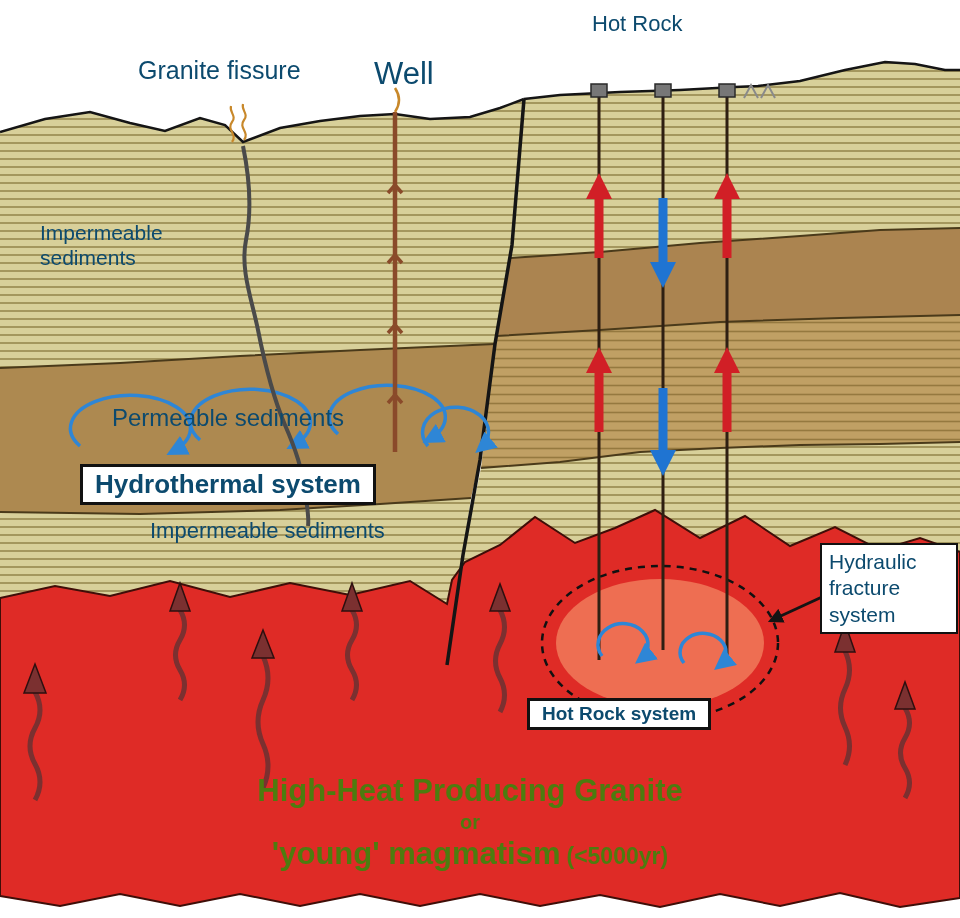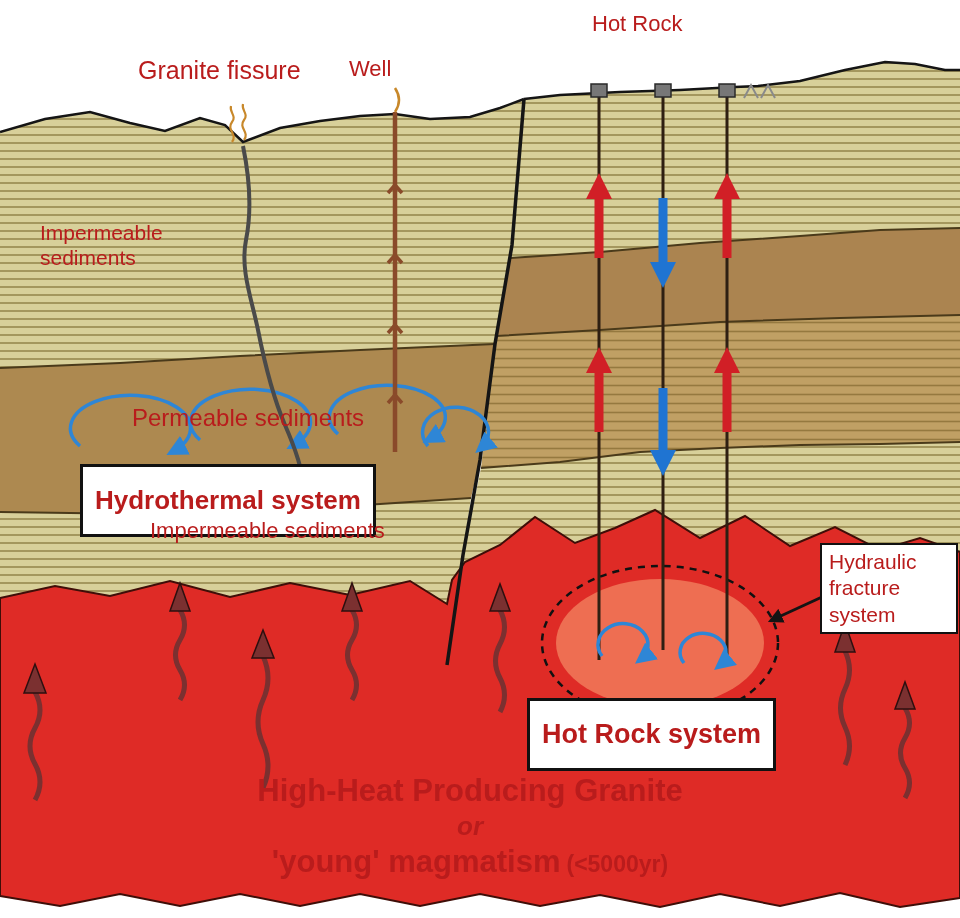--- a/index.html
+++ b/index.html
@@ -1,26 +1,26 @@
 <!DOCTYPE html>
 <html><head>
 <meta charset="utf-8">
 <style>
   html,body{margin:0;padding:0;background:#fff;}
   #stage{position:relative;width:960px;height:918px;overflow:hidden;background:#fff;
          font-family:"Liberation Sans","DejaVu Sans",sans-serif;}
   #stage svg{position:absolute;left:0;top:0;}
-  .lbl{position:absolute;color:#b91c1c;white-space:nowrap;}
+  .lbl{position:absolute;color:#0c4a6e;white-space:nowrap;}
   .wrap{white-space:normal;}
-  .boxed{background:#fff;border:3px solid #111;padding:18px 12px;font-weight:bold;}
+  .boxed{background:#fff;border:3px solid #111;padding:2px 12px;font-weight:bold;}
   .boxed-thin{background:#fff;border:2.5px solid #111;padding:4px 7px;text-align:left;line-height:1.25;}
   .granite-text{position:absolute;left:110px;top:773px;width:720px;text-align:center;
-                color:#b91c1c;font-weight:bold;}
+                color:#4d7c0f;font-weight:bold;}
   .granite-line1{font-size:31px;}
-  .granite-line2{font-size:26px;margin-top:2px;font-style:italic;}
+  .granite-line2{font-size:20px;margin-top:2px;}
   .granite-line3{font-size:31px;margin-top:2px;text-align:center;}
   .granite-paren{font-size:23px;margin-left:6px;}
   
   .stroke-dark{stroke:#151515;fill:none;}
   .layer-edge{stroke:#4a3a1a;stroke-width:2;fill:none;}
   .arrow-red-shaft{stroke:#d11f26;stroke-width:9;}
   .arrow-red-head{fill:#d11f26;}
   .arrow-blue-shaft{stroke:#1f74d2;stroke-width:9;}
   .arrow-blue-head{fill:#1f74d2;}
   .circ{stroke:#2e86d6;stroke-width:3.5;fill:none;}
@@ -152,37 +152,37 @@
     <path d="M388,193 L395,185 L402,193" stroke="#8a4a2a" stroke-width="3.5" fill="none"></path>
     <path d="M388,263 L395,255 L402,263" stroke="#8a4a2a" stroke-width="3.5" fill="none"></path>
     <path d="M388,333 L395,325 L402,333" stroke="#8a4a2a" stroke-width="3.5" fill="none"></path>
     <path d="M388,403 L395,395 L402,403" stroke="#8a4a2a" stroke-width="3.5" fill="none"></path>
   </g>
 
   <line x1="822" y1="597" x2="772" y2="620" stroke="#141414" stroke-width="3" marker-end="url(#mBlack)"></line>
 </svg>
 
 <div class="lbl" style="left:138px;top:56px;font-size:25px;">Granite fissure</div>
-<div class="lbl" style="left:349px;top:56px;font-size:22px;">Well</div>
+<div class="lbl" style="left:374px;top:56px;font-size:31px;">Well</div>
 
 <div class="lbl" style="left:592px;top:10px;font-size:22px;line-height:1.25;">
   <div>Hot Rock</div>
 </div>
 
 <div class="lbl wrap" style="left:40px;top:220px;width:150px;font-size:21px;line-height:1.2;">Impermeable sediments</div>
 
-<div class="lbl" style="left:112px;top:404px;font-size:24px;margin-left:20px;">Permeable sediments</div>
+<div class="lbl" style="left:112px;top:404px;font-size:24px;">Permeable sediments</div>
 
 <div class="lbl boxed" style="left:80px;top:464px;font-size:26px;">Hydrothermal system</div>
 
 <div class="lbl" style="left:150px;top:518px;font-size:22px;">Impermeable sediments</div>
 
 <div class="lbl boxed-thin wrap" style="left:820px;top:543px;width:120px;font-size:21px;">Hydraulic fracture system</div>
 
-<div class="lbl boxed" style="left:527px;top:698px;font-size:27px;">Hot Rock system</div>
+<div class="lbl boxed" style="left:527px;top:698px;font-size:19px;">Hot Rock system</div>
 
 <div class="granite-text">
   <div class="granite-line1">High-Heat Producing Granite</div>
   <div class="granite-line2">or</div>
   <div class="granite-line3">
     <span>'young' magmatism</span><span class="granite-paren">(&lt;5000yr)</span>
   </div>
 </div>
 
 </div>

